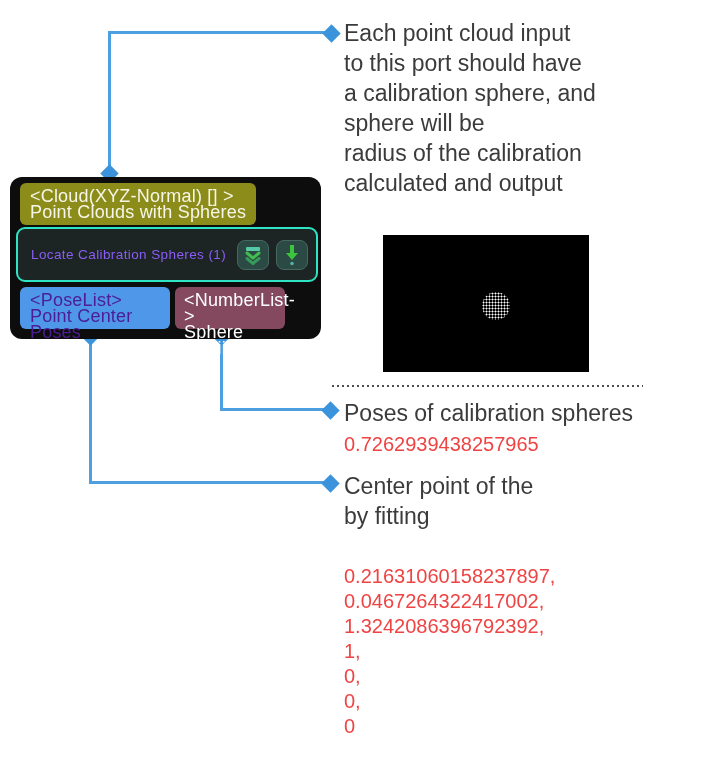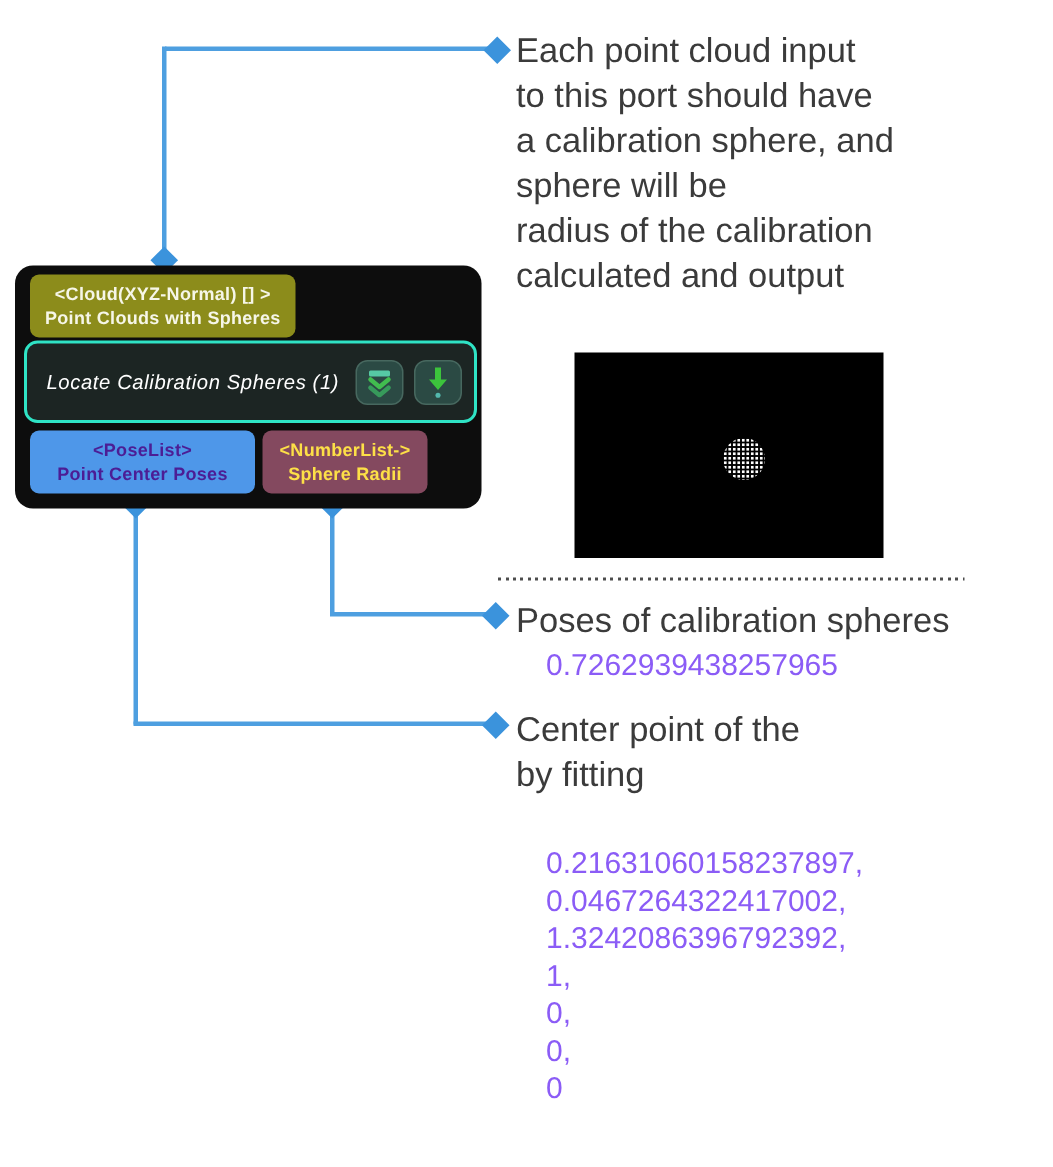--- a/index.html
+++ b/index.html
@@ -9,38 +9,38 @@
   }
 
   
   .conn { position:absolute; background:#4e9fe0; }
   .diamond { position:absolute; width:13px; height:13px; background:#3b93dc; transform:rotate(45deg); }
 
   
   .node { position:absolute; left:10px; top:177px; width:311px; height:162px;
           background:#0d0d0d; border-radius:12px; }
   .tag { position:absolute; border-radius:6px; padding:5px 10px; box-sizing:border-box;
-         font-size:12px; font-weight:700; line-height:16px; letter-spacing:.2px;text-align:center; }
+         font-size:18px; font-weight:400; line-height:16px; letter-spacing:.2px; }
   .tag-input { left:10px; top:6px; background:#8c8c1b; color:#f6f6e8; }
   .tag-poses { left:10px; top:110px; width:150px; height:42px; background:#4e97e9; color:#4c1d95; }
-  .tag-radii { left:165px; top:110px; width:110px; height:42px; background:#84495f; color:#fde047; padding:5px 9px; }
+  .tag-radii { left:165px; top:110px; width:110px; height:42px; background:#84495f; color:#ffffff; padding:5px 9px; }
 
   .step-box { position:absolute; left:6px; top:50px; width:302px; height:55px;
               box-sizing:border-box; border:2px solid #2fe3c5; border-radius:9px;
               background:#1c2523; display:flex; align-items:center; padding:0 8px 0 13px; gap:7px; }
-  .step-title { flex:1; color:#ffffff; font-size:13.5px; letter-spacing:.4px;font-style:italic; }
+  .step-title { flex:1; color:#8b5cf6; font-size:13.5px; letter-spacing:.4px; }
   .nbtn { width:32px; height:30px; background:#2b4a44; border:1px solid #47685f;
           border-radius:8px; display:flex; align-items:center; justify-content:center;
           padding:0; cursor:pointer; }
 
   
   .annot { position:absolute; left:344px; color:#3b3b3b; font-size:23px;
            line-height:30px; font-weight:400; white-space:nowrap; }
-  .value { position:absolute; left:344px; color:#8b5cf6; font-size:20px;
-           line-height:25px; font-weight:400; white-space:nowrap;margin-left:20px; }
+  .value { position:absolute; left:344px; color:#ef4444; font-size:20px;
+           line-height:25px; font-weight:400; white-space:nowrap; }
 
   .cloud-image { position:absolute; left:383px; top:235px; width:206px; height:137px; background:#000; }
   .sphere { position:absolute; left:99px; top:57px; width:28px; height:28px; border-radius:50%;
             background-color:#000;
             background-image:radial-gradient(#ffffff 0.9px, rgba(0,0,0,0) 1.1px);
             background-size:3px 3px; }
 
   .dotted-sep { position:absolute; left:332px; top:385px; width:311px; height:2px;
                 background-image:repeating-linear-gradient(90deg,#4d4d4d 0 2px,transparent 2px 5px); }
 </style>

